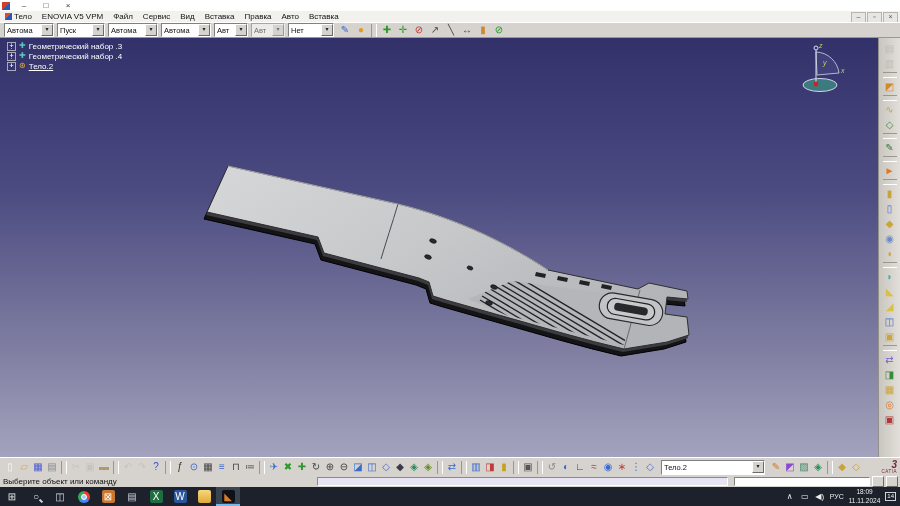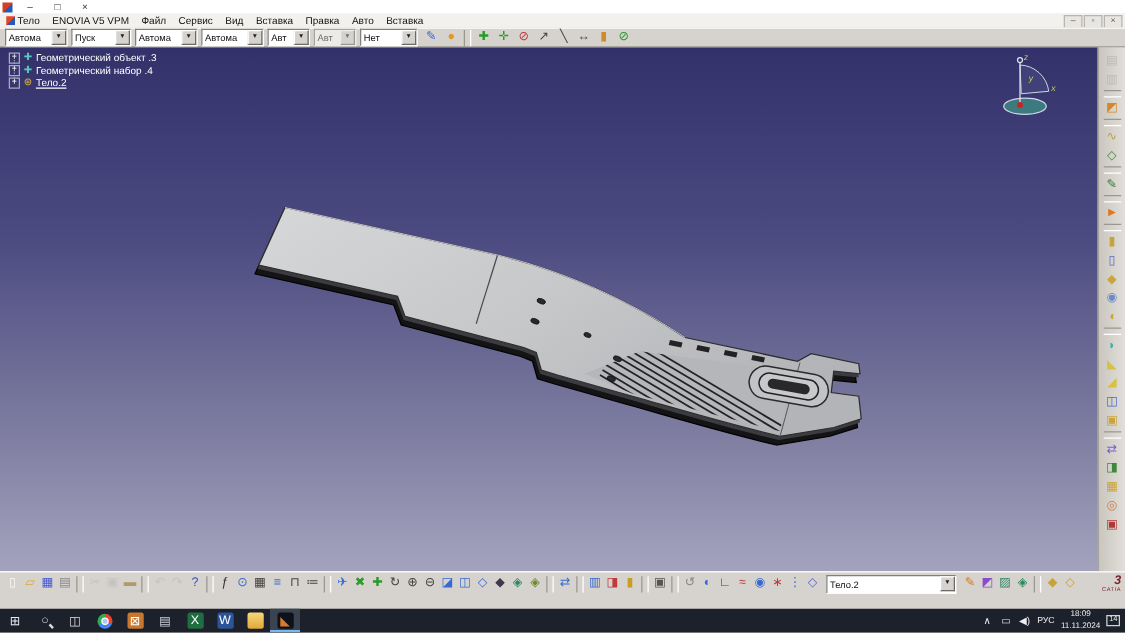--- a/index.html
+++ b/index.html
@@ -305,21 +305,21 @@
     </svg>
 
     
     <div class="tree" data-name="specification-tree">
       <div class="tree-line" data-name="tree-connector"></div>
       <div>
 
       <div class="tree-item" data-name="tree-item-geoset-3">
             <span class="expander" data-name="expand-icon">+</span>
             <span class="node-icon" data-name="node-icon" style="color: rgb(88, 200, 192);">✚</span>
-            <span class="tree-label" data-name="tree-label">Геометрический объект .3</span>
+            <span class="tree-label" data-name="tree-label">Геометрический набор .3</span>
           </div>
           <div class="tree-item" data-name="tree-item-geoset-4">
             <span class="expander" data-name="expand-icon">+</span>
             <span class="node-icon" data-name="node-icon" style="color: rgb(88, 200, 192);">✚</span>
             <span class="tree-label" data-name="tree-label">Геометрический набор .4</span>
           </div>
           <div class="tree-item selected" data-name="tree-item-body-2">
             <span class="expander" data-name="expand-icon">+</span>
             <span class="node-icon" data-name="node-icon" style="color: rgb(232, 184, 58);">⊛</span>
             <span class="tree-label" data-name="tree-label">Тело.2</span>
@@ -577,20 +577,27 @@
         <span class="tbi" data-name="insert-geometrical-set-icon" style="color: rgb(200, 162, 58);">
           <span class="glyph" data-name="icon-glyph">◇</span>
         </span>
       </span>
     <span class="catia-logo" data-name="catia-logo">
       <span class="logo-mark" data-name="logo-mark">3</span>
       <span class="logo-text" data-name="logo-text">CATIA</span>
     </span>
   </div>
 
+  <div class="statusbar" data-name="status-bar">
+    <span class="status-msg" data-name="status-message">Выберите объект или команду</span>
+    <span class="status-field" data-name="status-progress-field"></span>
+    <input class="status-input" data-name="command-input" value="" style="">
+    <span class="status-btn" data-name="status-expand-button-1"></span>
+    <span class="status-btn" data-name="status-expand-button-2" style="margin-right:2px;"></span>
+  </div>
 
   <div class="taskbar" data-name="windows-taskbar">
     <span style="display:flex;">
 
     <span class="tb-app" data-name="start-button" style="color: rgb(232, 232, 232);">
           <span class="glyph" data-name="icon-glyph">⊞</span>
         </span>
         <span class="tb-app" data-name="search-button" style="color: rgb(221, 221, 221);">
           <span class="glyph" data-name="icon-glyph">○</span>
         </span>

